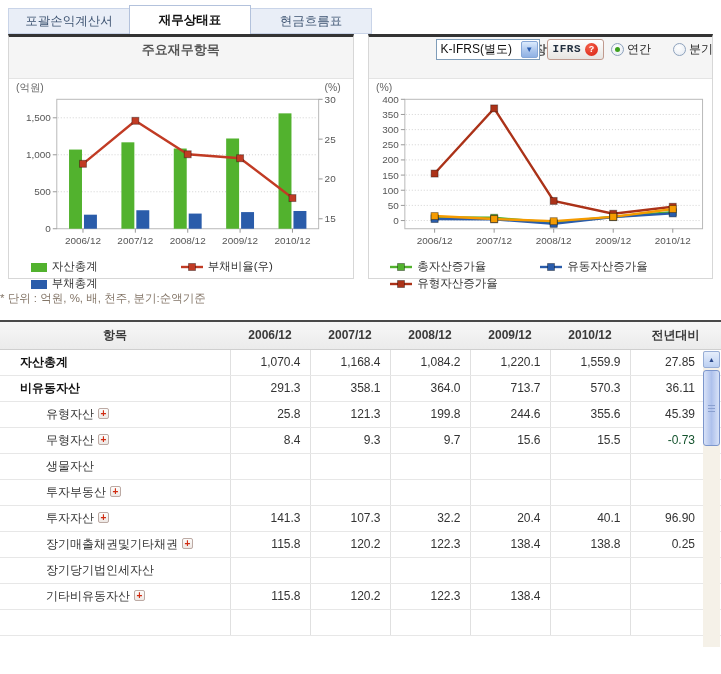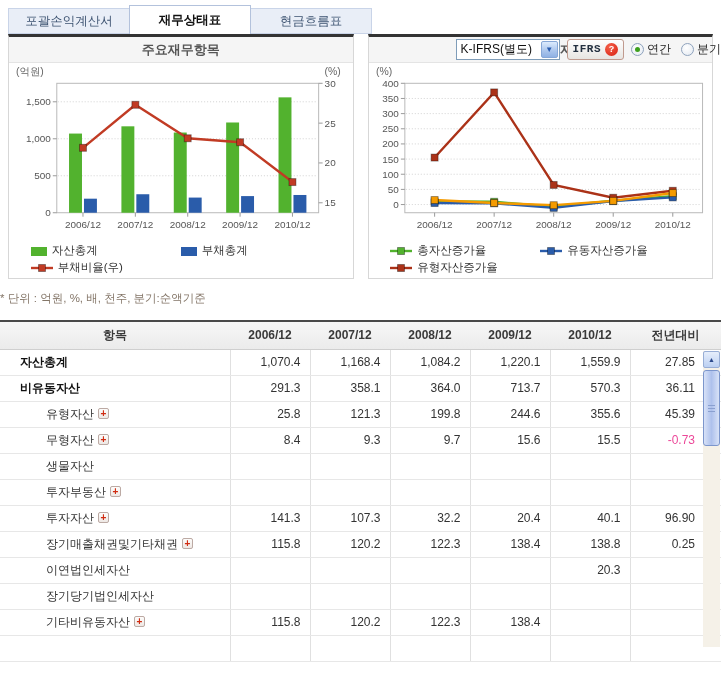--- a/index.html
+++ b/index.html
@@ -8,43 +8,43 @@
 
   
   .tabbar { display:flex; align-items:flex-end; padding-left:8px; height:34px; }
   .tab { width:122px; text-align:center; font-size:12.5px; height:26px; line-height:25px;
          background:#e9eef7; border:1px solid #c9d4e8; color:#3c5270; cursor:pointer; }
   .tab + .tab { margin-left:-1px; }
   .tab.active { background:#fff; border:1px solid #b3c2dc; border-bottom:none; height:29px;
                 line-height:28px; font-weight:bold; color:#111; position:relative; z-index:2;text-align:center; }
 
   
-  .controls { position:absolute; top:37px; right:0; display:flex; align-items:center; gap:7px; height:24px; }
+  .controls { position:absolute; top:37px; right:8px; display:flex; align-items:center; gap:7px; height:24px; }
   .selectbox { display:flex; align-items:center; width:104px; height:21px; border:1px solid #7f9db9;
                background:#fff; font-size:12px; color:#111; }
   .selectbox .sel-text { flex:1; padding-left:4px; white-space:nowrap; overflow:hidden; }
   .sel-arrow { width:17px; height:17px; margin:1px; border:1px solid #86a7d7; border-radius:2px;
                background:linear-gradient(#dcebfd,#a9c4ec 60%,#8fb1e4); display:flex; align-items:center;
                justify-content:center; font-size:8px; color:#2a5db0; }
   .ifrs-btn { display:flex; align-items:center; gap:4px; height:21px; padding:0 5px; border:1px solid #c09a8e;
               border-radius:3px; background:linear-gradient(#fefefe,#e7e5e2); cursor:pointer; }
   .ifrs-btn .ifrs-txt { font-size:11px; font-weight:bold; color:#243040; letter-spacing:0.5px;font-family:Liberation Mono, monospace; }
   .q-badge { width:13px; height:13px; border-radius:50%; background:radial-gradient(circle at 35% 30%,#f4604a,#d81f10);
              color:#fff; font-size:9px; font-weight:bold; text-align:center; line-height:13px; }
-  .radio-group { display:flex; align-items:flex-end; gap:10px; }
+  .radio-group { display:flex; align-items:flex-end; gap:22px; }
   .radio-label { display:flex; align-items:center; gap:3px; font-size:12px; color:#222; cursor:pointer; }
   .radio { width:13px; height:13px; border-radius:50%; border:1px solid #8fa3bd;
            background:radial-gradient(circle at 40% 35%,#fff,#e2e8f0); position:relative; }
   .radio.checked::after { content:''; position:absolute; left:3px; top:3px; width:5px; height:5px;
                           border-radius:50%; background:#3da01e; }
 
   
   .charts { display:flex; gap:14px; padding:0 8px; margin-top:0; }
   .panel { flex:1; border:1px solid #d7d7d7; border-top:3px solid #333; background:#fff; height:245px; }
-  .panel-title { height:26px; line-height:26px; text-align:center; background:#f5f5f5;
+  .panel-title { height:42px; line-height:26px; text-align:center; background:#f5f5f5;
                  border-bottom:1px solid #e4e4e4; color:#555; font-size:13px; font-weight:bold; }
   .chart-svg { display:block; width:100%; height:178px; }
   .chart-svg text.tick { font-size:10px; fill:#555; font-family:"Liberation Sans","DejaVu Sans",sans-serif; }
   .chart-svg text.unit { font-size:10.5px; fill:#666; font-family:"Liberation Sans","DejaVu Sans",sans-serif; }
   .legend { display:grid; grid-template-columns:150px 150px; justify-content:center; row-gap:2px; margin-top:2px; }
   .legend-item { display:flex; align-items:center; gap:5px; font-size:11.5px; color:#333; white-space:nowrap; }
 
   
   .unit-note { text-align:left; padding-right:10px; margin-top:12px; font-size:11.5px; color:#847668; }
 
@@ -54,21 +54,21 @@
   table.fin th { height:28px; background:linear-gradient(#f7f7f7,#ebebeb); border-bottom:1px solid #cfcfcf;
                  font-size:12px; font-weight:bold; color:#3a3a3a; text-align:center; }
   table.fin td { height:26px; border-bottom:1px solid #e7e7e7; border-right:1px solid #e0e0e0;
                  font-size:12px; color:#333; background:#fff; }
   table.fin td:last-child { border-right:none; }
   td.label { text-align:left; }
   td.label.bold { padding-left:20px; font-weight:bold; color:#111; }
   td.label.child { padding-left:46px; color:#333; }
   td.val { text-align:right; padding-right:9px; }
   td.val.yoy { padding-right:26px; }
-  td.val.neg { color:#ec4899; }
+  td.val.neg { color:#14532d; }
   .plus { display:inline-block; width:11px; height:11px; margin-left:4px; border:1px solid #bcaaa4;
           border-radius:2px; background:linear-gradient(#fdfcfb,#eee8e4); color:#d02a10; font-size:10px;
           font-weight:bold; line-height:9px; text-align:center; vertical-align:1px; cursor:pointer; }
 
   
   .vscroll { position:absolute; top:31px; right:1px; width:17px; height:296px; background:#f5f1e8; }
   .scroll-up { height:17px; border:1px solid #98aed6; border-radius:2px;
                background:linear-gradient(#e6eefb,#bcd0f2); text-align:center; font-size:7px; line-height:15px;
                color:#2c4a8c; cursor:pointer; }
   .scroll-thumb { position:absolute; top:19px; left:0; width:17px; height:76px; border:1px solid #7c96cc;
@@ -162,31 +162,31 @@
           <text x="317" y="12" class="unit">(%)</text>
         </svg>
       <div class="legend" id="legend0">
           <span class="legend-item">
             <svg width="16" height="10">
               <rect x="0" y="1" width="16" height="9" fill="#52b22e"></rect>
             </svg>
             <span>자산총계</span>
           </span>
           <span class="legend-item">
-            <svg width="16" height="10">
-              <rect x="0" y="1" width="16" height="9" fill="#2a5caa"></rect>
-            </svg>
-            <span>부채총계</span>
-          </span>
-          <span class="legend-item">
             <svg width="22" height="10">
               <line x1="0" y1="5" x2="22" y2="5" stroke="#c13b24" stroke-width="2.4"></line>
               <rect x="7.5" y="1.5" width="7" height="7" fill="#c13b24" stroke="rgba(0,0,0,0.35)"></rect>
             </svg>
             <span>부채비율(우)</span>
+          </span>
+          <span class="legend-item">
+            <svg width="16" height="10">
+              <rect x="0" y="1" width="16" height="9" fill="#2a5caa"></rect>
+            </svg>
+            <span>부채총계</span>
           </span>
         </div>
     </div>
     <div class="panel">
       <div class="panel-title">자산성장성지표</div>
       <svg class="chart-svg" id="chart1" viewBox="0 0 345 178">
           <rect x="36" y="20" width="299" height="130" fill="#fff" stroke="#b9b9b9"></rect>
           <line x1="37" y1="141.77985948477752" x2="334" y2="141.77985948477752" stroke="#d2d2d2" stroke-dasharray="1,2"></line>
           <line x1="32" y1="141.77985948477752" x2="36" y2="141.77985948477752" stroke="#999"></line>
           <text x="30" y="145.27985948477752" text-anchor="end" class="tick">0</text>
@@ -366,29 +366,20 @@
           <tr>
             <td class="label child"><span>장기매출채권및기타채권</span><span class="plus">+</span></td>
             <td class="val">115.8</td>
             <td class="val">120.2</td>
             <td class="val">122.3</td>
             <td class="val">138.4</td>
             <td class="val">138.8</td>
             <td class="val yoy">0.25</td>
           </tr>
           <tr>
-            <td class="label child"><span>이연법인세자산</span></td>
-            <td class="val"></td>
-            <td class="val"></td>
-            <td class="val"></td>
-            <td class="val"></td>
-            <td class="val">20.3</td>
-            <td class="val yoy"></td>
-          </tr>
-          <tr>
             <td class="label child"><span>장기당기법인세자산</span></td>
             <td class="val"></td>
             <td class="val"></td>
             <td class="val"></td>
             <td class="val"></td>
             <td class="val"></td>
             <td class="val yoy"></td>
           </tr>
           <tr>
             <td class="label child"><span>기타비유동자산</span><span class="plus">+</span></td>

